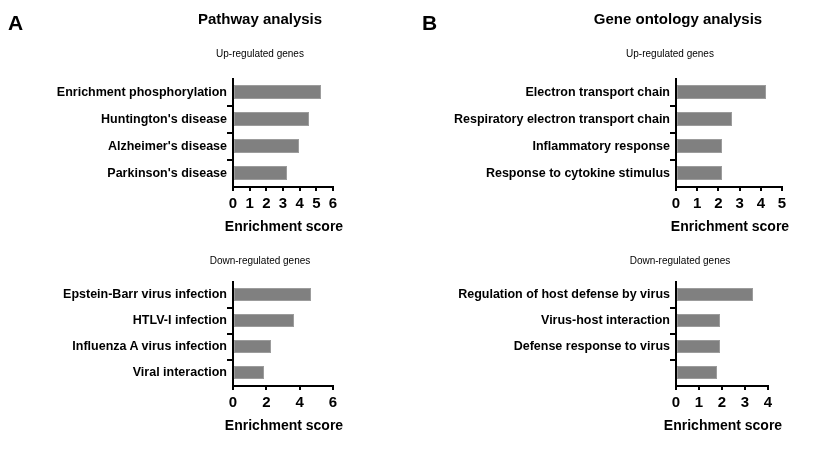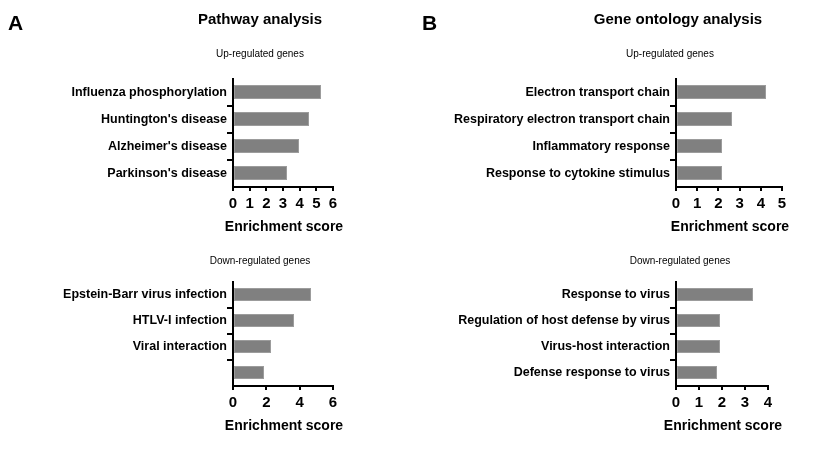--- a/index.html
+++ b/index.html
@@ -110,21 +110,21 @@
 <div class="figure">
 
   <div class="panel">
     <div class="panel-letter" style="left:8px;top:12px;">A</div>
     <div class="panel-title" style="left:150px;top:10px;width:220px;">Pathway analysis</div>
     <div class="sub-title" style="left:160px;top:48px;width:200px;">Up-regulated genes</div>
     <div class="sub-title" style="left:160px;top:255px;width:200px;">Down-regulated genes</div>
 
     <div class="chart" id="chart-a1" style="left:0px;top:78px;">
         <div class="cat-labels" style="left: 7px; width: 225px;">
-          <div class="cat-label" style="height: 27px;">Influenza phosphorylation</div>
+          <div class="cat-label" style="height: 27px;">Enrichment phosphorylation</div>
           <div class="cat-label" style="height: 27px;">Huntington's disease</div>
           <div class="cat-label" style="height: 27px;">Alzheimer's disease</div>
           <div class="cat-label" style="height: 27px;">Parkinson's disease</div>
         </div>
         <div class="plot" style="left: 232px; width: 100px; height: 108px;">
           <div class="axis-y"></div>
           <div class="ytick" style="top: 27px;"></div>
           <div class="ytick" style="top: 54px;"></div>
           <div class="ytick" style="top: 81px;"></div>
           <div class="bar" style="left: 2px; top: 6.5px; height: 14px; width: 86.6667px; background: rgb(128, 128, 128); border-color: rgb(156, 156, 156);"></div>
@@ -148,20 +148,21 @@
           <div class="xticklabel" style="left: 67.6667px; top: 0px;">4</div>
           <div class="xticklabel" style="left: 84.3333px; top: 0px;">5</div>
           <div class="xticklabel" style="left: 101px; top: 0px;">6</div>
         </div>
         <div class="axis-title" style="left: 284px; top: 140px;">Enrichment score</div>
       </div>
     <div class="chart" id="chart-a2" style="left:0px;top:281px;">
         <div class="cat-labels" style="left: 7px; width: 225px;">
           <div class="cat-label" style="height: 26px;">Epstein-Barr virus infection</div>
           <div class="cat-label" style="height: 26px;">HTLV-I infection</div>
+          <div class="cat-label" style="height: 26px;">Influenza A virus infection</div>
           <div class="cat-label" style="height: 26px;">Viral interaction</div>
         </div>
         <div class="plot" style="left: 232px; width: 100px; height: 104px;">
           <div class="axis-y"></div>
           <div class="ytick" style="top: 26px;"></div>
           <div class="ytick" style="top: 52px;"></div>
           <div class="ytick" style="top: 78px;"></div>
           <div class="bar" style="left: 2px; top: 6.5px; height: 13px; width: 76.6667px; background: rgb(128, 128, 128); border-color: rgb(156, 156, 156);"></div>
           <div class="bar" style="left: 2px; top: 32.5px; height: 13px; width: 60px; background: rgb(128, 128, 128); border-color: rgb(156, 156, 156);"></div>
           <div class="bar" style="left: 2px; top: 58.5px; height: 13px; width: 36.6667px; background: rgb(128, 128, 128); border-color: rgb(156, 156, 156);"></div>
@@ -217,21 +218,20 @@
           <div class="xticklabel" style="left: 22.2px; top: 0px;">1</div>
           <div class="xticklabel" style="left: 43.4px; top: 0px;">2</div>
           <div class="xticklabel" style="left: 64.6px; top: 0px;">3</div>
           <div class="xticklabel" style="left: 85.8px; top: 0px;">4</div>
           <div class="xticklabel" style="left: 107px; top: 0px;">5</div>
         </div>
         <div class="axis-title" style="left: 322px; top: 140px;">Enrichment score</div>
       </div>
     <div class="chart" id="chart-b2" style="left:408px;top:281px;">
         <div class="cat-labels" style="left: 2px; width: 265px;">
-          <div class="cat-label" style="height: 26px;">Response to virus</div>
           <div class="cat-label" style="height: 26px;">Regulation of host defense by virus</div>
           <div class="cat-label" style="height: 26px;">Virus-host interaction</div>
           <div class="cat-label" style="height: 26px;">Defense response to virus</div>
         </div>
         <div class="plot" style="left: 267px; width: 92px; height: 104px;">
           <div class="axis-y"></div>
           <div class="ytick" style="top: 26px;"></div>
           <div class="ytick" style="top: 52px;"></div>
           <div class="ytick" style="top: 78px;"></div>
           <div class="bar" style="left: 2px; top: 6.5px; height: 13px; width: 75.9px; background: rgb(128, 128, 128); border-color: rgb(156, 156, 156);"></div>

